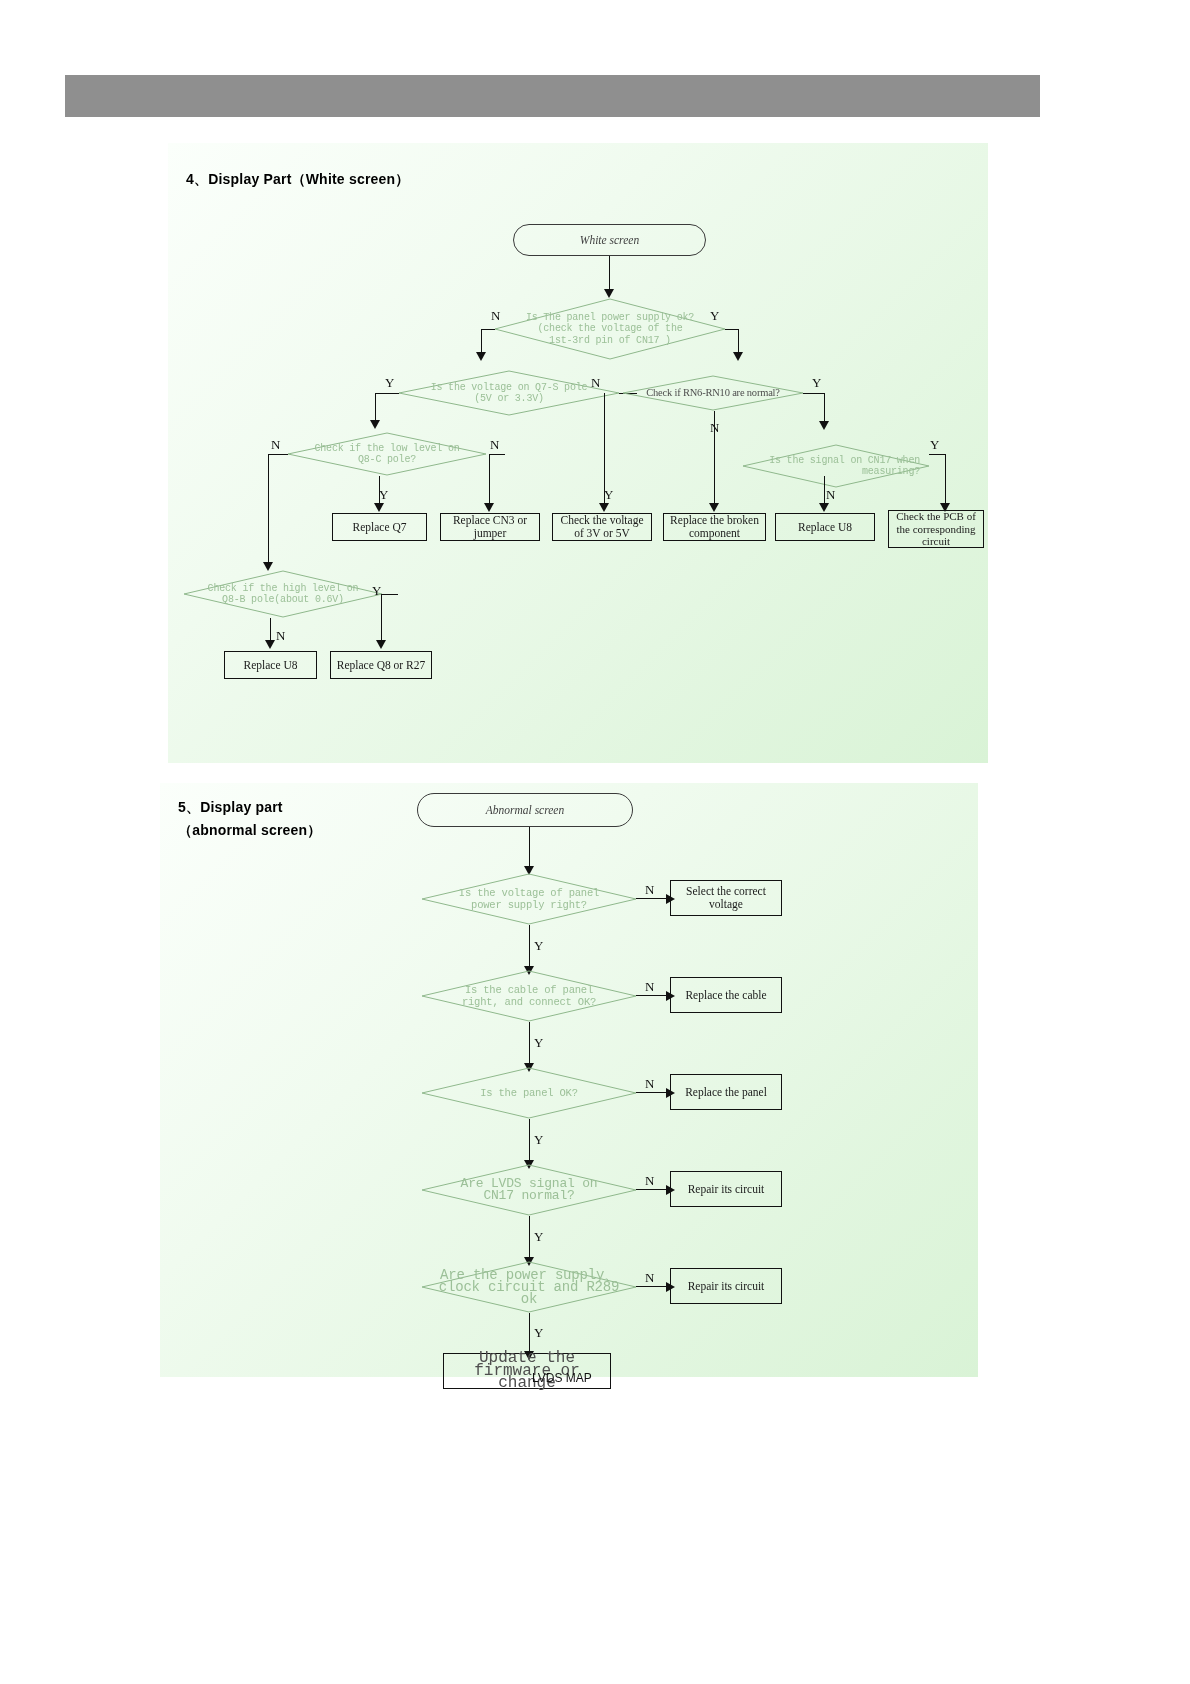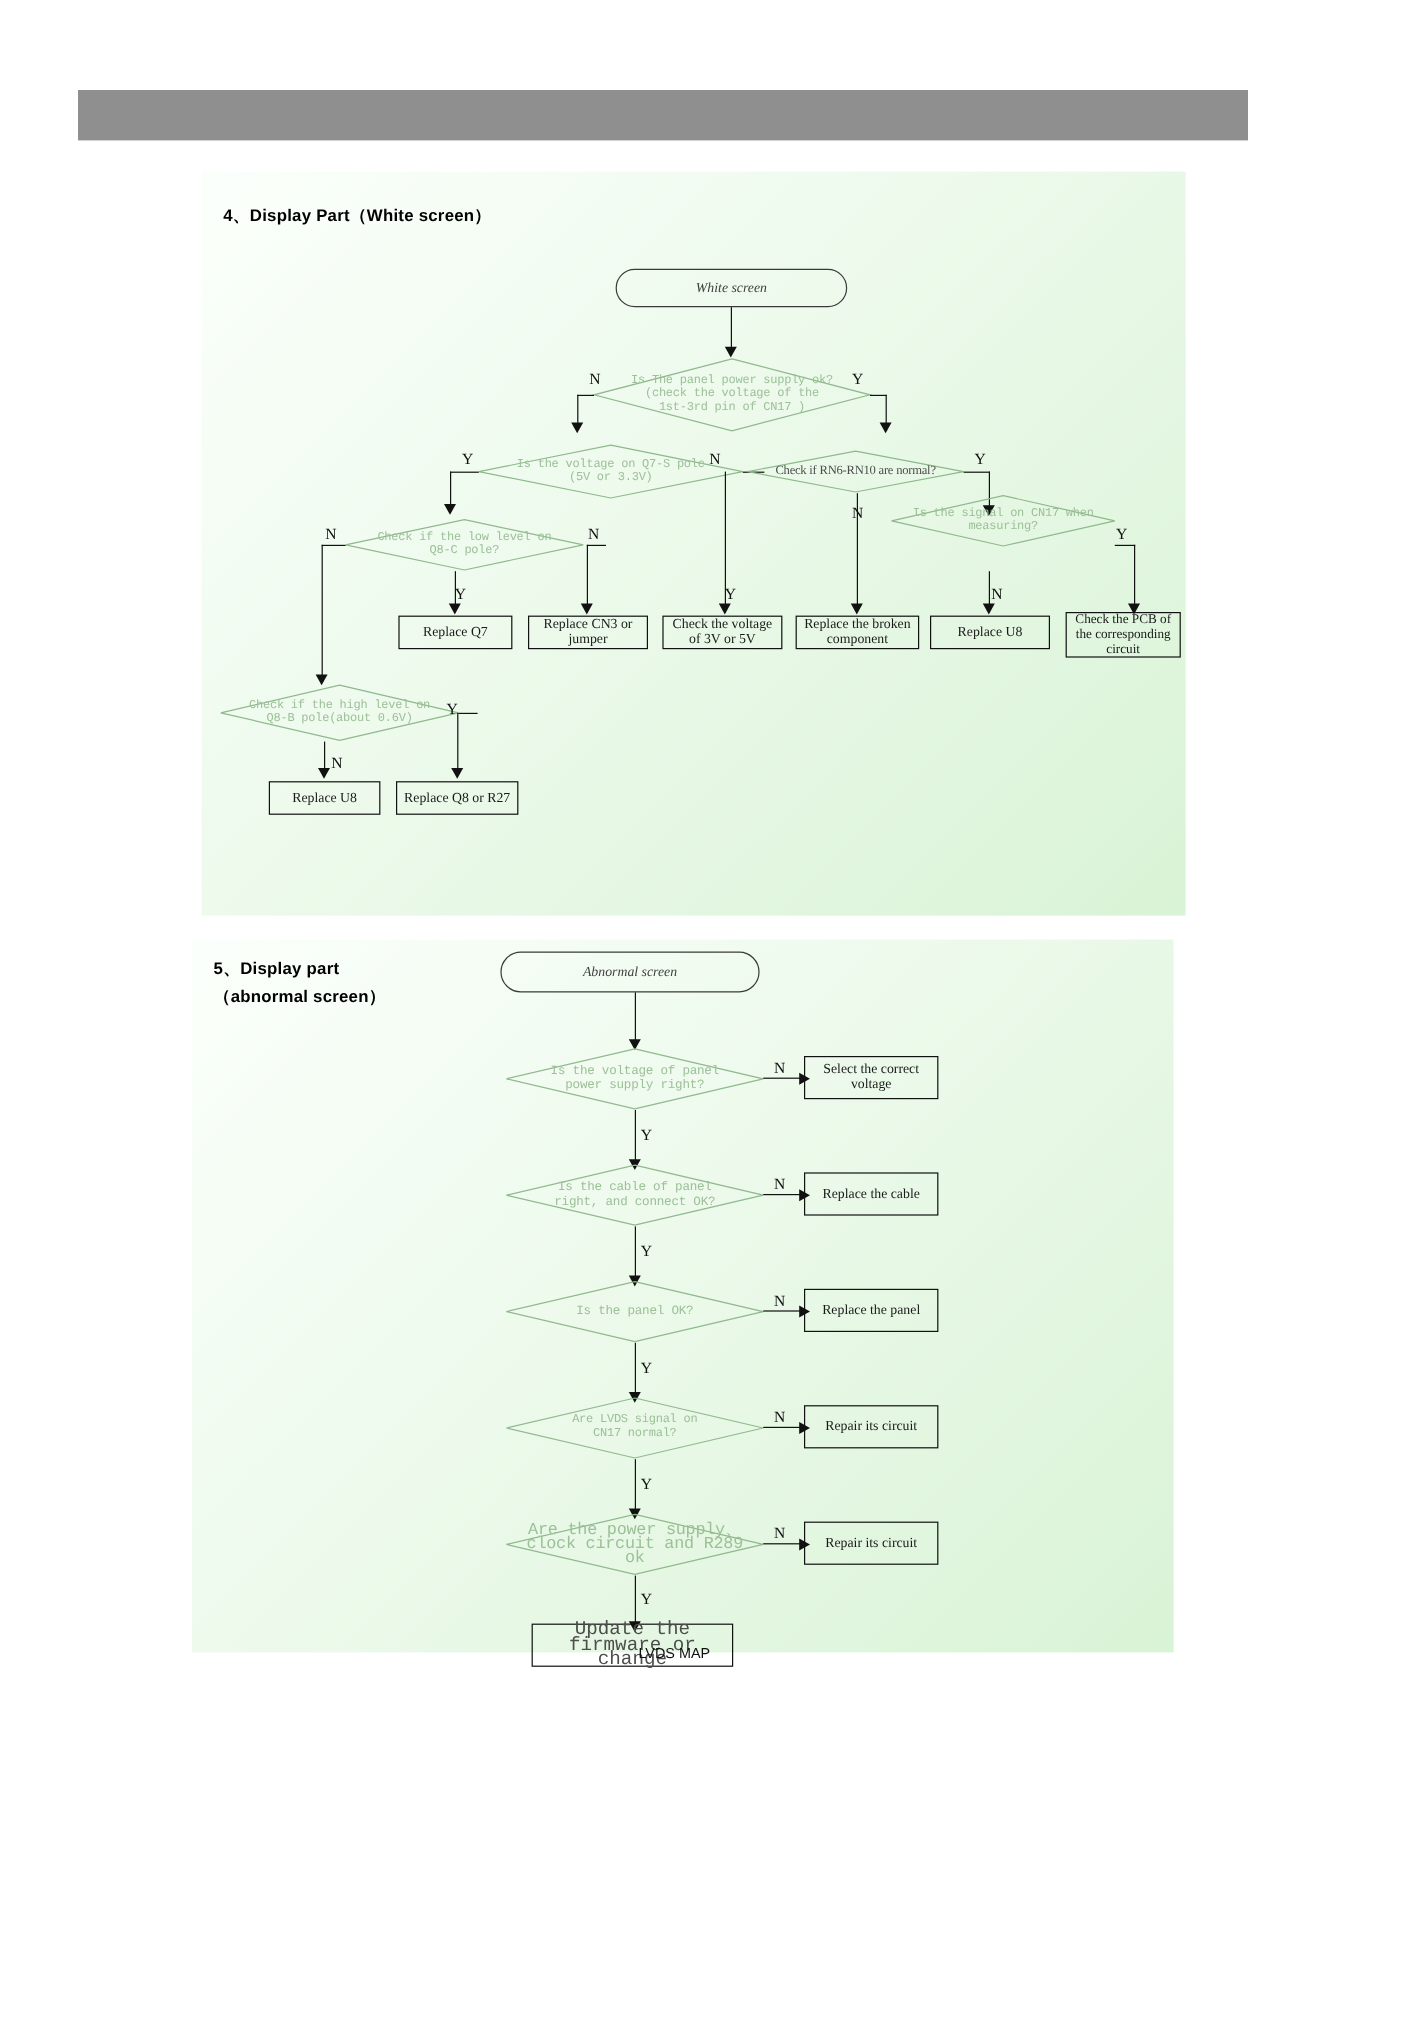--- a/index.html
+++ b/index.html
@@ -139,21 +139,21 @@
   <div class="edge v" style="left:379px;top:476px;height:31px;"></div>
   <div class="arrow-d" style="left:374px;top:503px;"></div>
 
   <div class="lbl" style="left:490px;top:437px;">N</div>
   <div class="lbl" style="left:604px;top:487px;">Y</div>
 
   <div class="edge h" style="left:489px;top:454px;width:16px;"></div>
   <div class="edge v" style="left:489px;top:454px;height:53px;"></div>
   <div class="arrow-d" style="left:484px;top:503px;"></div>
 
-  <div class="node diamond" style="left:742px;top:412px;width:188px;height:44px;">
+  <div class="node diamond" style="left:742px;top:444px;width:188px;height:44px;text-align:right;">
     <svg width="188" height="44" viewBox="0 0 188 44">
       <polygon points="94,1 187,22 94,43 1,22" fill="none" stroke="#8fb88c" stroke-width="1"></polygon>
     </svg>
     <div class="dtext mono" style="white-space:pre-line;font-size:10px;line-height:11.5px;">Is the signal on CN17 when
 measuring?</div>
   </div>
   <div class="lbl" style="left:930px;top:437px;">Y</div>
   <div class="lbl" style="left:826px;top:487px;">N</div>
 
   <div class="edge h" style="left:929px;top:454px;width:17px;"></div>
@@ -245,21 +245,21 @@
   <div class="lbl" style="left:645px;top:1076px;">N</div>
   <div class="node box" style="left:670px;top:1074px;width:112px;height:36px;">Replace the panel</div>
   <div class="edge v" style="left:529px;top:1119px;height:45px;"></div>
   <div class="arrow-d" style="left:524px;top:1160px;"></div>
   <div class="lbl" style="left:534px;top:1132px;">Y</div>
 
   <div class="node diamond" style="left:421px;top:1164px;width:216px;height:52px;">
     <svg width="216" height="52" viewBox="0 0 216 52">
       <polygon points="108,1 215,26 108,51 1,26" fill="none" stroke="#8fb88c" stroke-width="1"></polygon>
     </svg>
-    <div class="dtext mono" style="white-space:pre-line;font-size:10px;line-height:12px;">Are LVDS signal on
+    <div class="dtext mono" style="white-space:pre-line;font-size:13px;line-height:12px;">Are LVDS signal on
 CN17 normal?</div>
   </div>
   <div class="edge h" style="left:636px;top:1189px;width:32px;"></div>
   <div class="arrow-r" style="left:666px;top:1185px;"></div>
   <div class="lbl" style="left:645px;top:1173px;">N</div>
   <div class="node box" style="left:670px;top:1171px;width:112px;height:36px;">Repair its circuit</div>
   <div class="edge v" style="left:529px;top:1216px;height:45px;"></div>
   <div class="arrow-d" style="left:524px;top:1257px;"></div>
   <div class="lbl" style="left:534px;top:1229px;">Y</div>
 

